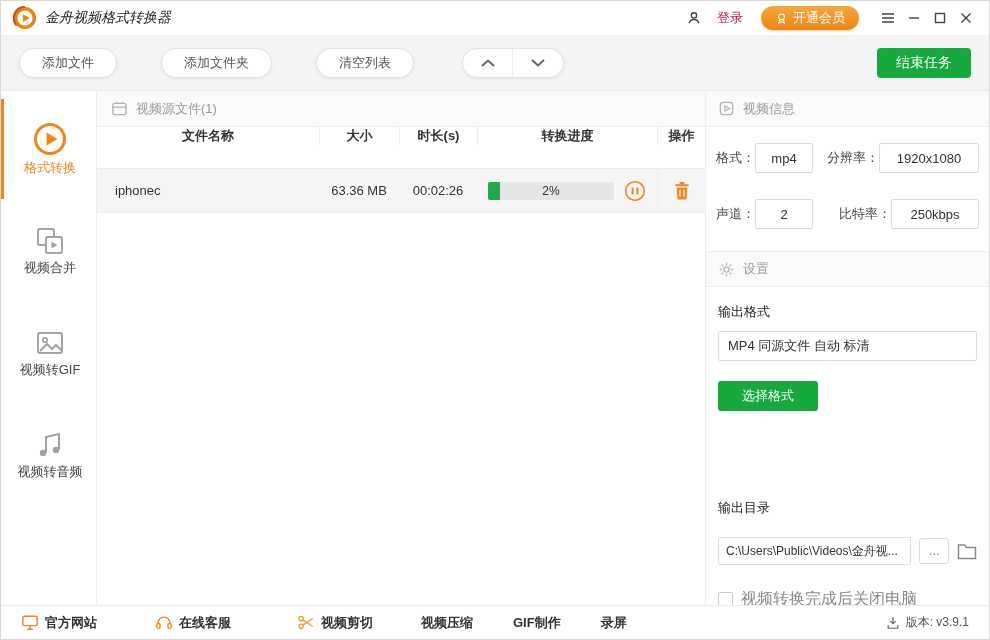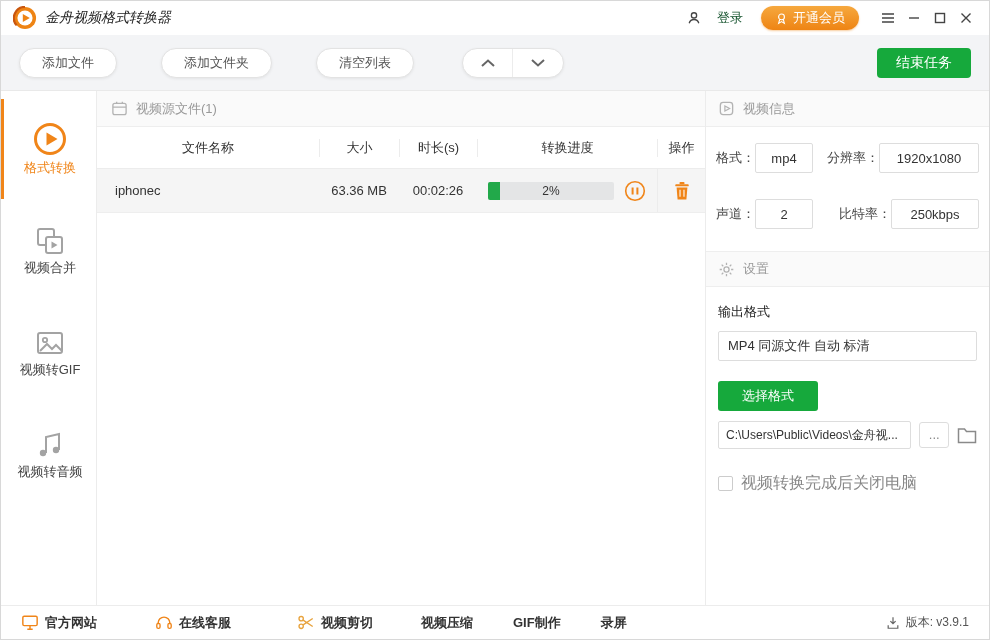--- a/index.html
+++ b/index.html
@@ -5,21 +5,21 @@
   * { margin:0; padding:0; box-sizing:border-box; }
   html,body { width:990px; height:640px; overflow:hidden; }
   body { font-family:"Liberation Sans","DejaVu Sans",sans-serif; font-size:13px; color:#333; background:#fff; }
   .app { width:990px; height:640px; display:flex; flex-direction:column; border:1px solid #d8d8d8; background:#fff; }
 
   
   .titlebar { height:34px; flex:0 0 34px; display:flex; align-items:center; padding:0 10px; background:#fff; }
   .logo { width:24px; height:24px; margin-left:2px; }
   .app-title { margin-left:8px; font-size:14px; color:#222;font-style:italic; }
   .tb-spacer { flex:1; }
-  .login { display:flex; align-items:center; gap:16px; color:#14532d; cursor:pointer; margin-right:18px; font-size:13px; }
+  .login { display:flex; align-items:center; gap:16px; color:#be185d; cursor:pointer; margin-right:18px; font-size:13px; }
   .vip-pill { display:flex; align-items:center; gap:5px; height:24px; padding:0 14px; border-radius:12px;
               background:linear-gradient(180deg,#f6a83e,#ee8414); color:#fff; font-size:13px; cursor:pointer;
               box-shadow:0 1px 2px rgba(238,132,20,.4); margin-right:16px; }
   .win-btn { width:26px; height:26px; display:flex; align-items:center; justify-content:center; cursor:pointer; color:#444; }
 
   
   .toolbar { height:56px; flex:0 0 56px; background:#f3f4f6; display:flex; align-items:center; padding:0 18px; border-bottom:1px solid #e9e9e9; }
   .pill-btn { background:#fff; border:1px solid #e3e3e3; border-radius:16px; height:30px; padding:0 22px;
               font-size:13px; color:#555; cursor:pointer; box-shadow:0 1px 3px rgba(0,0,0,.07);
               font-family:Liberation Serif, serif; }
@@ -39,21 +39,21 @@
   .side-item { height:100px; display:flex; flex-direction:column; align-items:center; justify-content:center;
                gap:2px; cursor:pointer; border-left:3px solid transparent; margin-bottom:2px; }
   .side-item.active { border-left-color:#f08519; }
   .side-item .lbl { font-size:13px; color:#444; }
   .side-item.active .lbl { color:#f08519; }
 
   
   .main { flex:1; display:flex; flex-direction:column; border-right:1px solid #ececec; min-width:0; }
   .list-header { height:36px; flex:0 0 36px; background:#fafafa; border-bottom:1px solid #eee; display:flex;
                  align-items:center; gap:8px; padding:0 14px; color:#999; }
-  .thead { height:42px; flex:0 0 42px; display:flex; align-items:center; border-bottom:1px solid #ececec; font-weight:normal; }
+  .thead { height:42px; flex:0 0 42px; display:flex; align-items:flex-start; border-bottom:1px solid #ececec; font-weight:bold; }
   .thead .cell { display:flex; align-items:center; justify-content:center; }
   .thead .cell + .cell { border-left:1px solid #ececec; }
   .col-name { width:222px; flex:0 0 222px; }
   .col-size { width:80px; flex:0 0 80px; }
   .col-dur  { width:78px; flex:0 0 78px; }
   .col-prog { width:183px; flex:1; }
   .col-op   { width:48px; flex:0 0 48px; }
   .file-row { height:44px; flex:0 0 44px; display:flex; align-items:stretch; background:#f5f5f5; border-bottom:1px solid #eee; }
   .file-row .cell { display:flex; align-items:center; justify-content:center; }
   .file-row .col-name { justify-content:flex-start; padding-left:18px; }
@@ -290,20 +290,21 @@
           <path d="M10 2v2.6M10 15.4V18M2 10h2.6M15.4 10H18M4.3 4.3l1.9 1.9M13.8 13.8l1.9 1.9M15.7 4.3l-1.9 1.9M6.2 13.8l-1.9 1.9" stroke="#b3b3b3" stroke-width="1.5"></path>
         </svg>
         <span>设置</span>
       </div>
 
       <div class="settings-body">
         <div class="sec-label">输出格式</div>
         <div class="out-format-box">MP4 同源文件 自动 标清</div>
         <button class="choose-format-btn">选择格式</button>
 
+        <div class="sec-label outdir-label">输出目录</div>
         <div class="outdir-row">
           <div class="outdir-box">C:\Users\Public\Videos\金舟视...</div>
           <button class="browse-btn">...</button>
           <button class="icon-btn folder-btn">
             <svg width="20" height="17" viewBox="0 0 20 17">
               <path d="M1.5 2h6l2 2.5h9V15.5h-17z" fill="none" stroke="#8a8a8a" stroke-width="1.5"></path>
             </svg>
           </button>
         </div>
 

